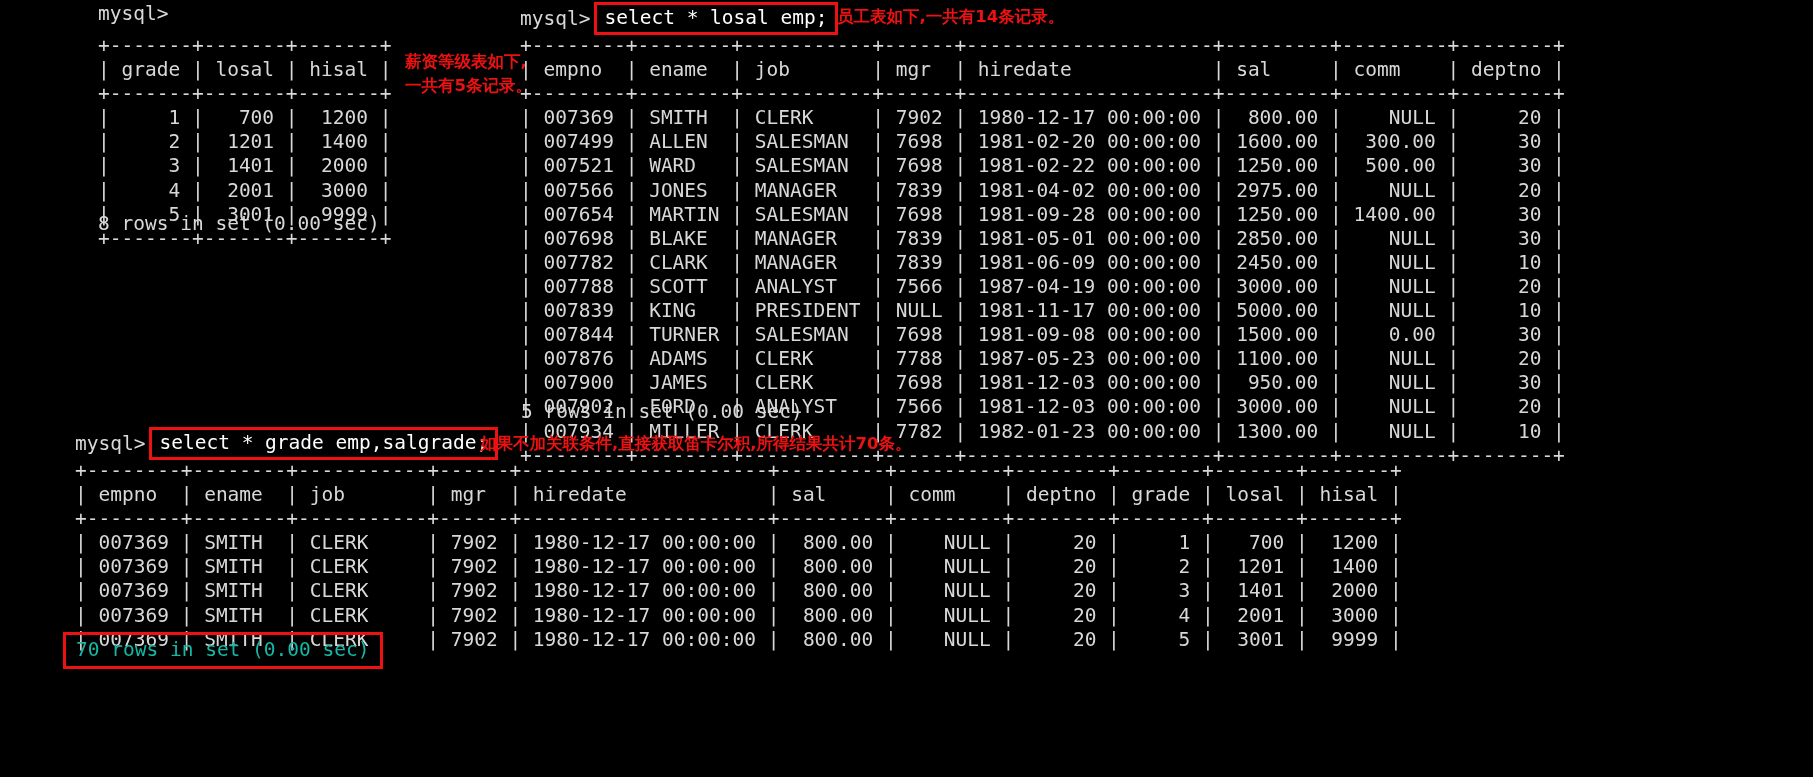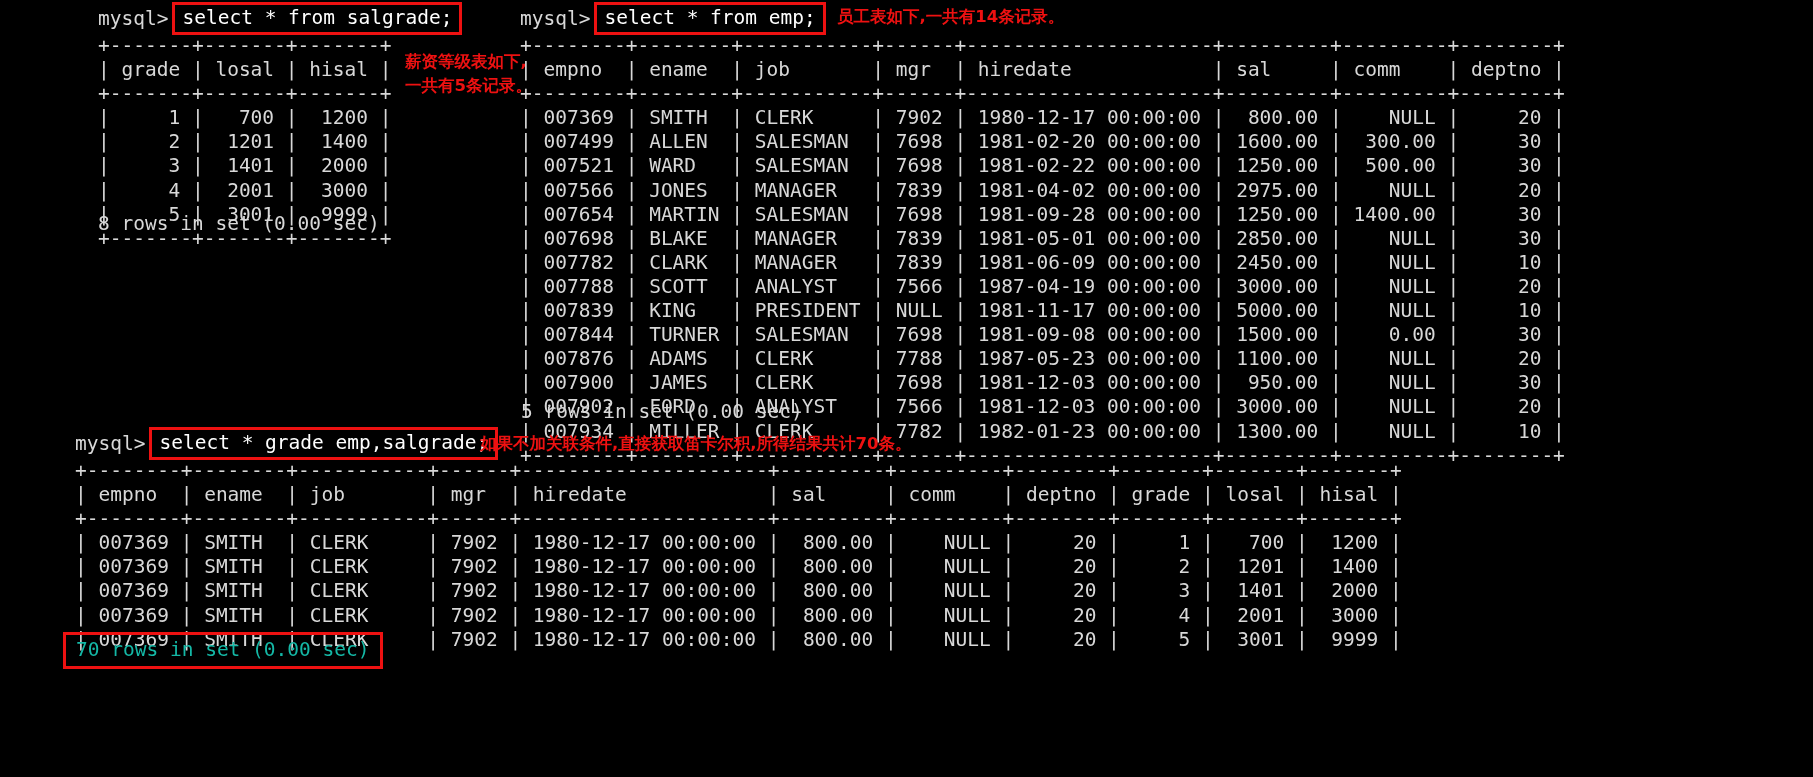--- a/index.html
+++ b/index.html
@@ -73,41 +73,40 @@
   .annot-3 { left: 440px; top: 432px; }
   .count-2 { left: 521px; top: 400px; }
   .count-1 { left: 98px; top: 212px; }
   .count-3 { left: 63px; top: 632px; }
 </style>
 </head>
 <body>
 
 <div class="prompt-line block-1">
   <span>mysql&gt;</span>
-  <span class="sql-box">select * from salgrade;</span>
 </div>
 
 <div class="term block-1-table">+-------+-------+-------+
 | grade | losal | hisal |
 +-------+-------+-------+
 |     1 |   700 |  1200 |
 |     2 |  1201 |  1400 |
 |     3 |  1401 |  2000 |
 |     4 |  2001 |  3000 |
 |     5 |  3001 |  9999 |
 +-------+-------+-------+</div>
 
 <div class="term count-1">8 rows in set (0.00 sec)</div>
 
 <div class="annot annot-1"><span>薪资等级表如下,</span>
 <span>一共有5条记录。</span></div>
 
 <div class="prompt-line block-2">
   <span>mysql&gt;</span>
-  <span class="sql-box">select * from emp;</span>
+  <span class="sql-box">select * losal emp;</span>
 </div>
 
 <div class="annot annot-2">员工表如下,一共有14条记录。</div>
 
 <div class="term block-2-table">+--------+--------+-----------+------+---------------------+---------+---------+--------+
 | empno  | ename  | job       | mgr  | hiredate            | sal     | comm    | deptno |
 +--------+--------+-----------+------+---------------------+---------+---------+--------+
 | 007369 | SMITH  | CLERK     | 7902 | 1980-12-17 00:00:00 |  800.00 |    NULL |     20 |
 | 007499 | ALLEN  | SALESMAN  | 7698 | 1981-02-20 00:00:00 | 1600.00 |  300.00 |     30 |
 | 007521 | WARD   | SALESMAN  | 7698 | 1981-02-22 00:00:00 | 1250.00 |  500.00 |     30 |

